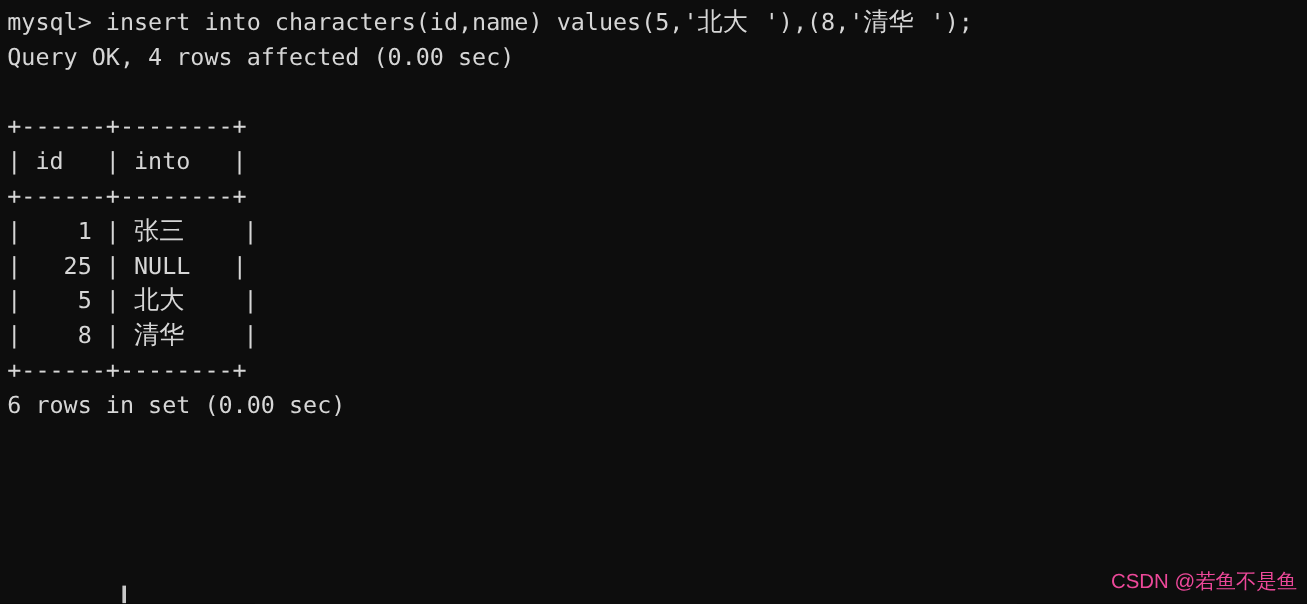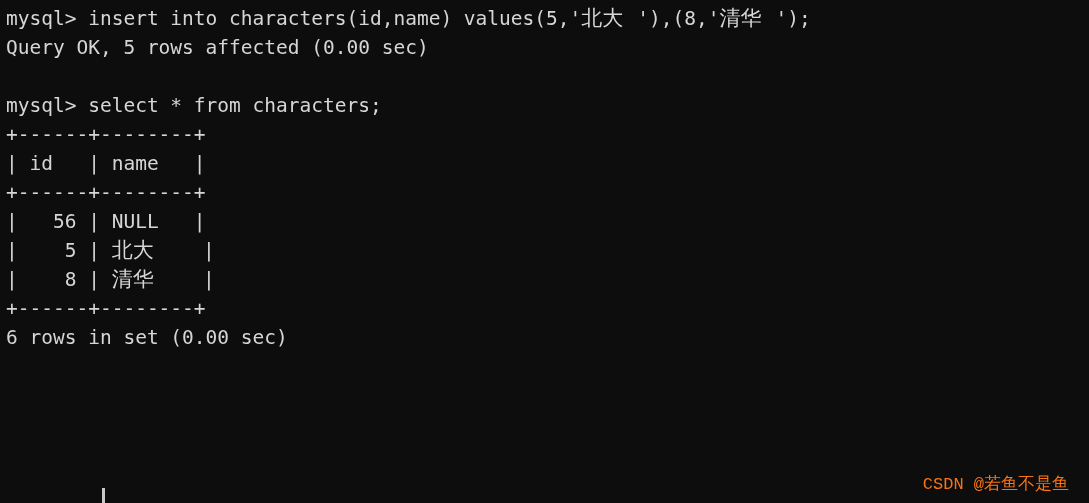--- a/index.html
+++ b/index.html
@@ -35,59 +35,59 @@
   
   .cjk {
     font-family: "DejaVu Sans", "Liberation Sans", sans-serif;
     font-size: 21px;
     letter-spacing: 0;
     display: inline-block;
   }
   .cjk-2 { width: 56px; }
   #watermark {
     position: absolute;
-    right: 20px;
+    right: 8px;
     bottom: 8px;
-    font-family: Liberation Mono, monospace;
+    font-family: Liberation Sans, sans-serif;
     font-size: 17px;
     line-height: 20px;
-    color: #f97316;
+    color: #ec4899;
     white-space: pre;
   }
   #cursor {
     position: absolute;
     left: 102px;
     top: 488px;
     width: 3px;
     height: 15px;
     background: #c8c8c8;
   }
 </style>
 </head>
 <body>
 
 <div id="terminal">
 
   <div class="line"><span>mysql&gt; insert into characters(id,name) values(5,'</span><span class="cjk cjk-2">北大</span><span>'),(8,'</span><span class="cjk cjk-2">清华</span><span>');</span></div>
 
-  <div class="line">Query OK, 5 rows affected (0.00 sec)</div>
+  <div class="line">Query OK, 4 rows affected (0.00 sec)</div>
 
 
   <div class="line blank"></div>
 
-  <div class="line">mysql&gt; select * from characters;</div>
 
   <div class="line">+------+--------+</div>
 
-  <div class="line">| id   | name   |</div>
+  <div class="line">| id   | into   |</div>
 
   <div class="line">+------+--------+</div>
 
+  <div class="line"><span>|    1 | </span><span class="cjk cjk-2">张三</span><span>   |</span></div>
 
-  <div class="line"><span>|   56 | </span><span>NULL</span><span>   |</span></div>
+  <div class="line"><span>|   25 | </span><span>NULL</span><span>   |</span></div>
 
 
 
   <div class="line"><span>|    5 | </span><span class="cjk cjk-2">北大</span><span>   |</span></div>
 
   <div class="line"><span>|    8 | </span><span class="cjk cjk-2">清华</span><span>   |</span></div>
 
   <div class="line">+------+--------+</div>
 
   <div class="line">6 rows in set (0.00 sec)</div>

